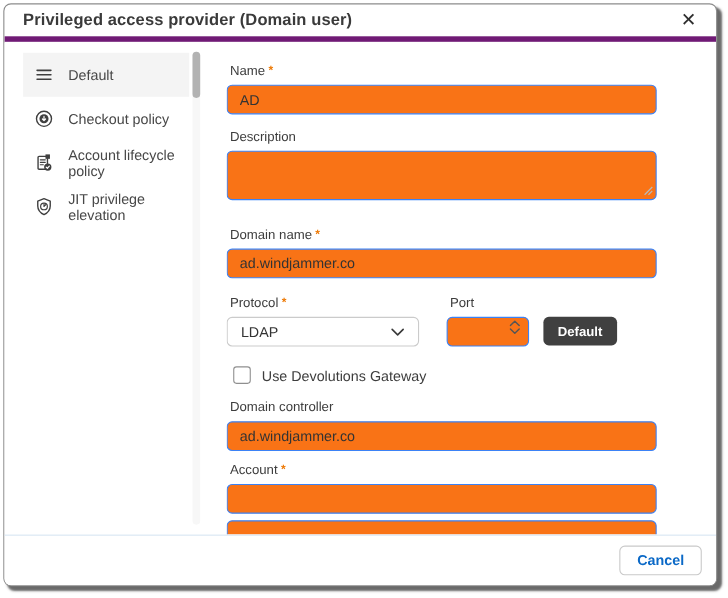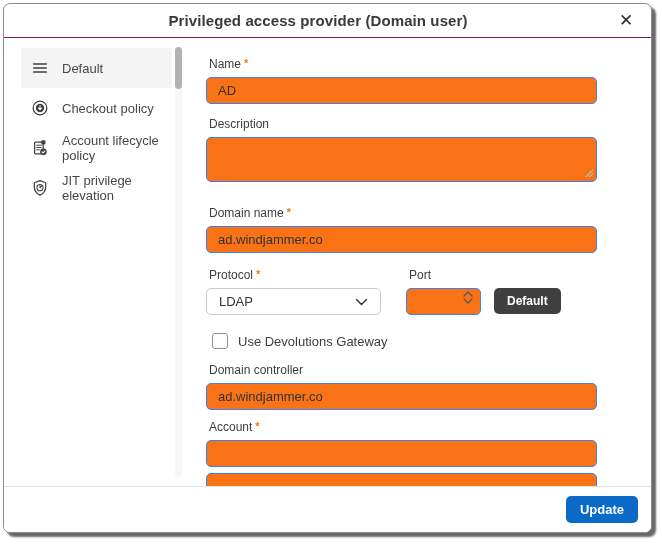--- a/index.html
+++ b/index.html
@@ -4,21 +4,21 @@
 <style>
   * { box-sizing: border-box; margin: 0; padding: 0; }
   html,body { width: 662px; height: 544px; background:#fff; font-family:"Liberation Sans", sans-serif; }
   .dialog {
     position:absolute; left:3px; top:3px; width:649px; height:530px;
     background:#fff; border:1px solid #8c8c8c; border-radius:7px;
     box-shadow:4px 4px 2px rgba(72,72,72,.82);
     overflow:hidden;
   }
   
-  .hdr { height:34px; display:flex; align-items:center; padding:0 14px 0 17px; border-bottom:1px solid #701a75;text-align:center; }
+  .hdr { height:34px; display:flex; align-items:center; padding:0 14px 0 17px; border-bottom:5px solid #701a75; }
   .hdr-title { font-size:15px; font-weight:700; color:#3a3a3a; letter-spacing:.1px; flex:1; }
   .close-btn { width:22px; height:22px; display:flex; align-items:center; justify-content:center;
     font-size:17px; color:#2f2f2f; cursor:pointer; line-height:1; }
   
   .body { position:absolute; left:0; top:35px; right:0; bottom:46px; background:#fff; }
   
   .sidebar { position:absolute; left:0; top:0; width:202px; bottom:0; padding-top:9px; }
   .side-item { margin-left:17px; width:151px; height:40px; display:flex; align-items:center;
     gap:13px; padding-left:10px; cursor:pointer; color:#474747; font-size:13px; }
   .side-item.selected { background:#f4f4f4; }
@@ -165,16 +165,16 @@
       <input class="tbox" type="text" value="ad.windjammer.co" style="">
 
       <label class="f-label mt10"><span>Account</span><span class="req">*</span></label>
       <input class="tbox" type="text" value="" style="">
 
       <div class="tbox partial mt6"></div>
     </div>
   </div>
 
   <div class="ftr">
-    <button class="btn-primary">Update</button>
+    <button class="btn-secondary">Cancel</button>
   </div>
 
 </div>
 
 </body></html>

